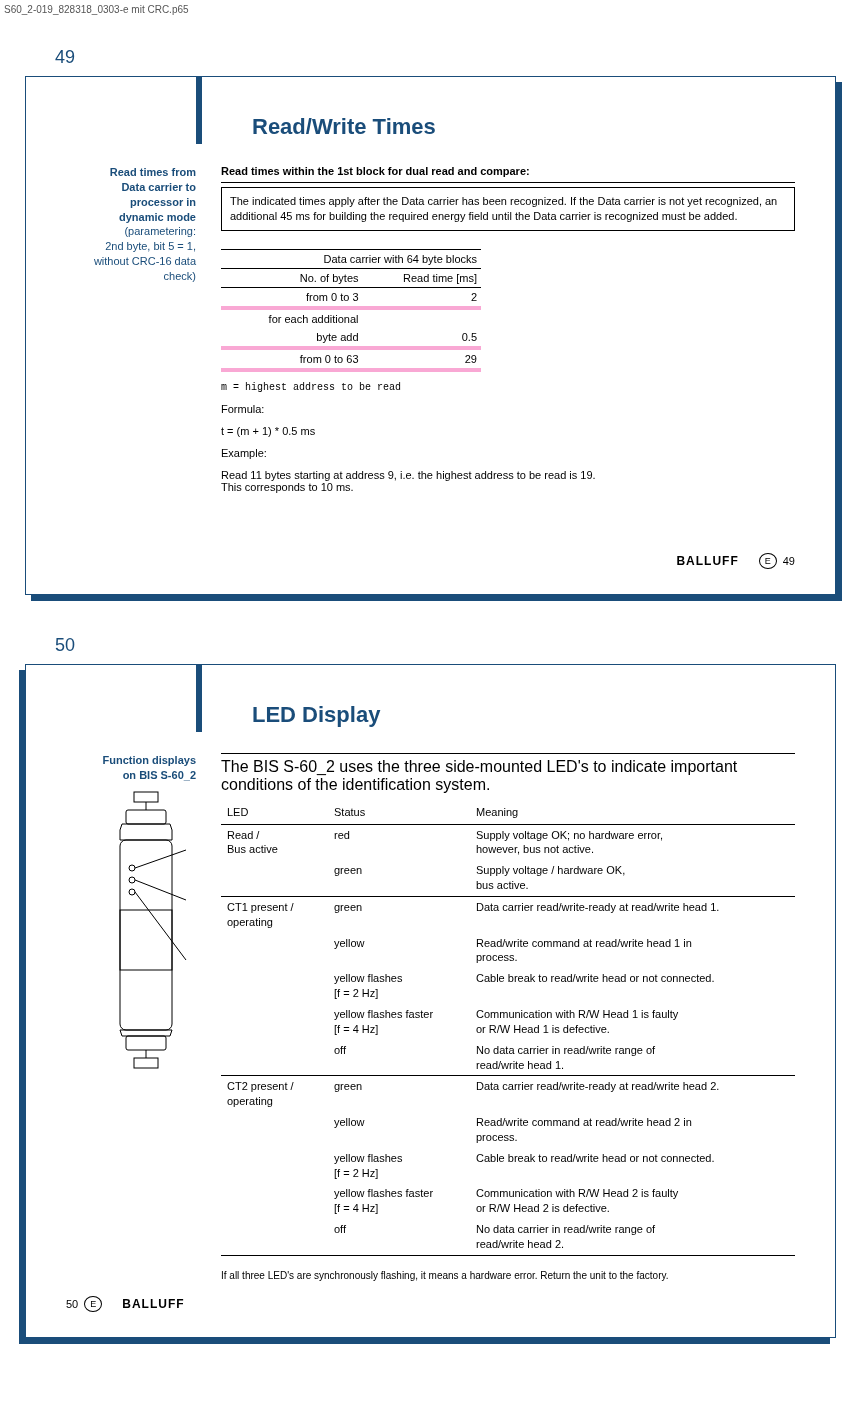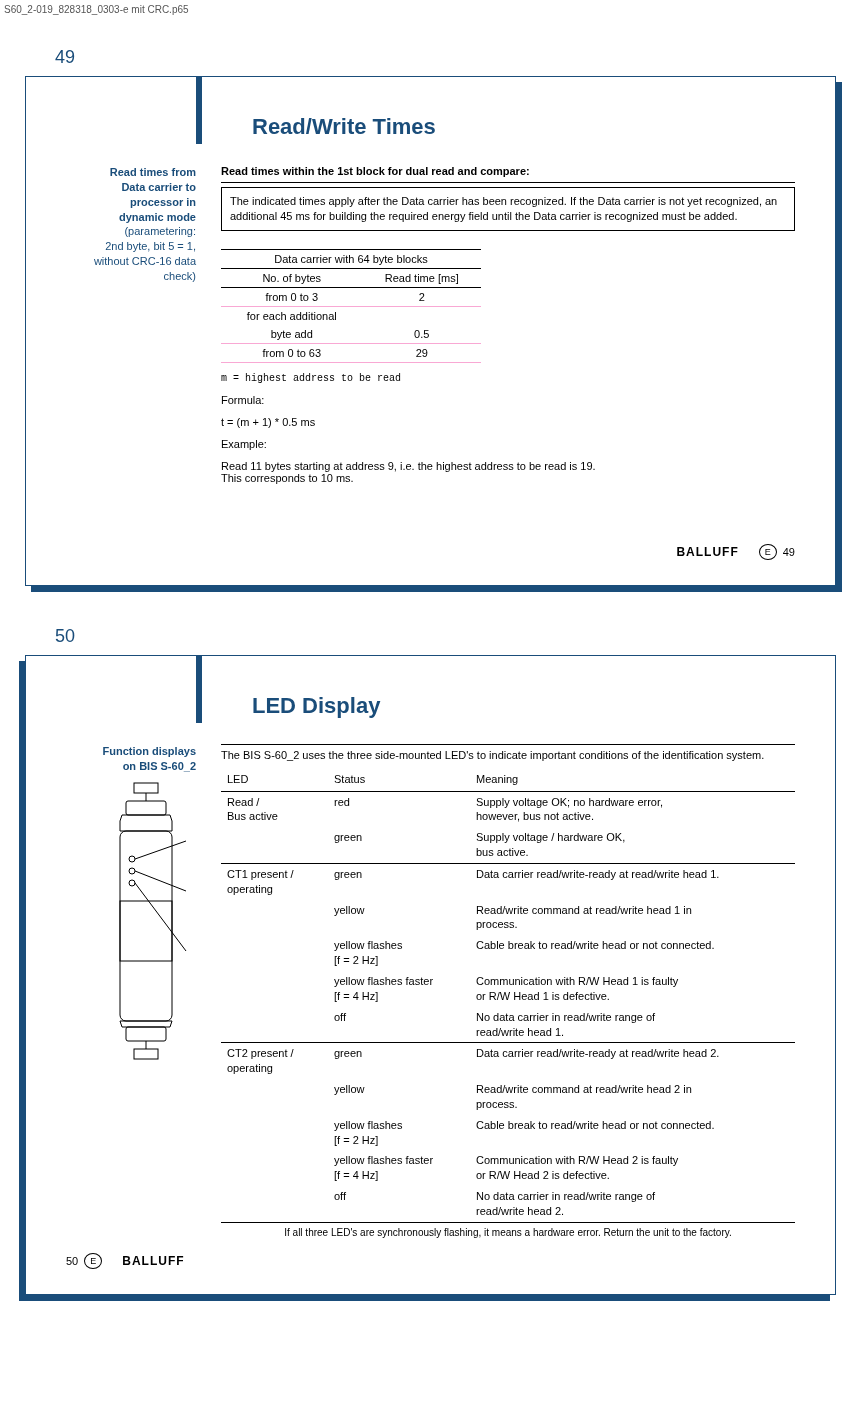--- a/index.html
+++ b/index.html
@@ -95,29 +95,29 @@
     line-height: 1.35;
     margin-bottom: 18px;
   }
   .small-table {
     width: 260px;
     border-collapse: collapse;
     font-size: 11px;
   }
   .small-table td, .small-table th {
     padding: 3px 4px;
-    text-align: center;
+    text-align: right;
     font-weight: normal;
   }
   .small-table .hdr-row td {
     border-top: 1px solid #000;
     border-bottom: 1px solid #000;
   }
   .small-table .line-row td {
-    border-bottom: 1px solid #f9a8d4;
+    border-bottom: 4px solid #f9a8d4;
   }
   .small-table .top-line td { border-top: 1px solid #000; }
   .footnote {
     font-size: 10px;
     margin-top: 10px;
     font-family: Liberation Mono, monospace;
   }
   .formula-line, .example-line {
     font-size: 11px;
     margin-top: 10px;
@@ -167,32 +167,31 @@
     line-height: 1.35;
   }
   .led-table .header-row td {
     border-bottom: 1px solid #000;
     padding-bottom: 4px;
   }
   .led-table .final-row td {
     border-bottom: 1px solid #000;
   }
   .intro-line {
-    font-size: 11px;
+    font-size: 16px;
     border-top: 1px solid #000;
     padding-top: 4px;
     margin-bottom: 8px;
   }
   .hardware-svg {
     margin-top: 8px;
   }
   .closing-note {
     font-size: 10px;
-    margin-top: 4px;
-    text-align: center;
+    margin-top: 14px;
   }
 </style>
 </head>
 <body>
 
 <div class="header-file">S60_2-019_828318_0303-e mit CRC.p65</div>
 
 <div class="page-wrapper">
   <div class="page-number-top">49</div>
   <div class="page-box variant-right">

